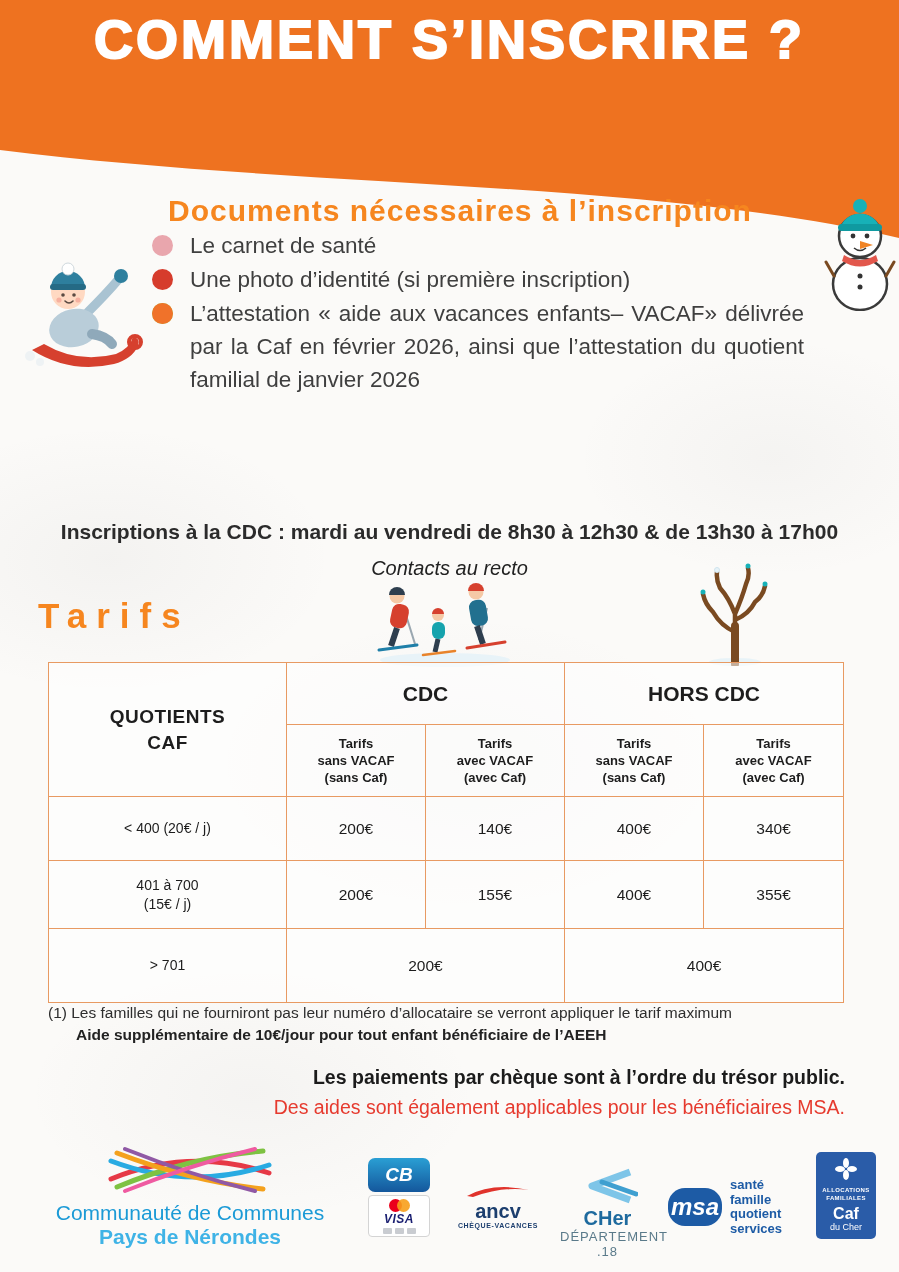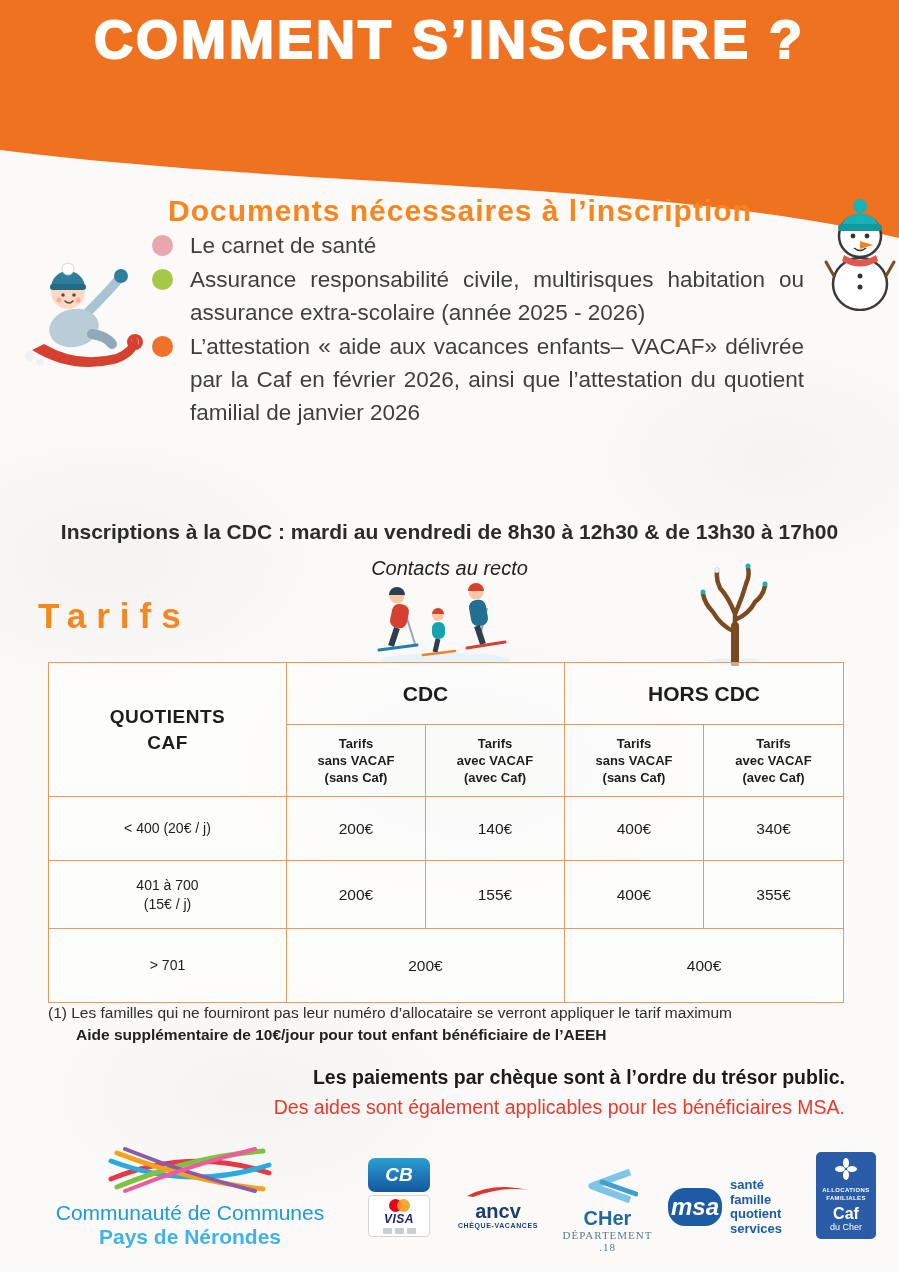--- a/index.html
+++ b/index.html
@@ -76,21 +76,21 @@
   .visa { font-size:12px; font-weight:bold; font-style:italic; color:#1a1f71; letter-spacing:0.5px; }
   .cb-small-marks { display:flex; gap:3px; margin-top:2px; }
   .cb-small-marks i { width:9px; height:6px; background:#c9ccd1; border-radius:1px; }
 
   .ancv-logo { position:absolute; left:452px; top:1182px; width:92px; text-align:center; }
   .ancv-name { font-size:20px; font-weight:bold; color:#1c3e6e; line-height:18px; }
   .ancv-sub { font-size:7px; font-weight:bold; color:#1c3e6e; letter-spacing:0.6px; margin-top:2px; }
 
   .cher-logo { position:absolute; left:560px; top:1168px; width:95px; text-align:center; }
   .cher-name { font-size:20px; font-weight:bold; color:#1e6a9e; line-height:20px; }
-  .cher-sub { font-size:11px; color:#5a7a8a; letter-spacing:1px; margin-top:1px;font-family:Liberation Serif, serif; }
+  .cher-sub { font-size:13px; color:#5a7a8a; letter-spacing:1px; margin-top:1px; }
 
   .msa-logo { position:absolute; left:668px; top:1178px; display:flex; align-items:center; }
   .msa-square { width:54px; height:38px; background:#1d5ba5; border-radius:17px; color:#fff;
     font-weight:bold; font-style:italic; font-size:24px; display:flex; align-items:center; justify-content:center; }
   .msa-services { margin-left:8px; text-align:left; }
   .msa-services div { font-size:13px; font-weight:bold; color:#1d5ba5; line-height:14.5px; }
 
   .caf-logo { position:absolute; left:816px; top:1152px; width:60px; background:#2a5ca8;
     border-radius:5px; text-align:center; color:#fff; padding:6px 0 6px; }
   .caf-top { font-size:6px; font-weight:bold; letter-spacing:0.4px; white-space:pre-line;
@@ -146,22 +146,25 @@
   </svg>
 
   <h2 class="doc-heading">Documents nécessaires à l’inscription</h2>
 
   <div class="doc-list">
     <div class="doc-item">
       <span class="doc-bullet" style="background-color: rgb(233, 166, 173);"></span>
       <span>Le carnet de santé</span>
     </div>
     <div class="doc-item">
+      <span class="doc-bullet" style="background-color: rgb(214, 60, 44);"></span>
+      <span>Une photo d’identité (si première inscription)</span>
+    </div>
+    <div class="doc-item">
       <span class="doc-bullet" style="background-color: rgb(165, 200, 75);"></span>
-      <span>Assurance responsabilité civile, multirisques habitation ou assurance extra-scolaire (année 2025 - 2026)</span>
     </div>
     <div class="doc-item">
       <span class="doc-bullet" style="background-color: rgb(240, 114, 42);"></span>
       <span>L’attestation « aide aux vacances enfants– VACAF» délivrée par la Caf en février 2026, ainsi que l’attestation du quotient familial de janvier 2026</span>
     </div>
   </div>
 
   <div class="schedule-note">Inscriptions à la CDC : mardi au vendredi de 8h30 à 12h30 &amp; de 13h30 à 17h00</div>
   <div class="contacts-note">Contacts au recto</div>
 

